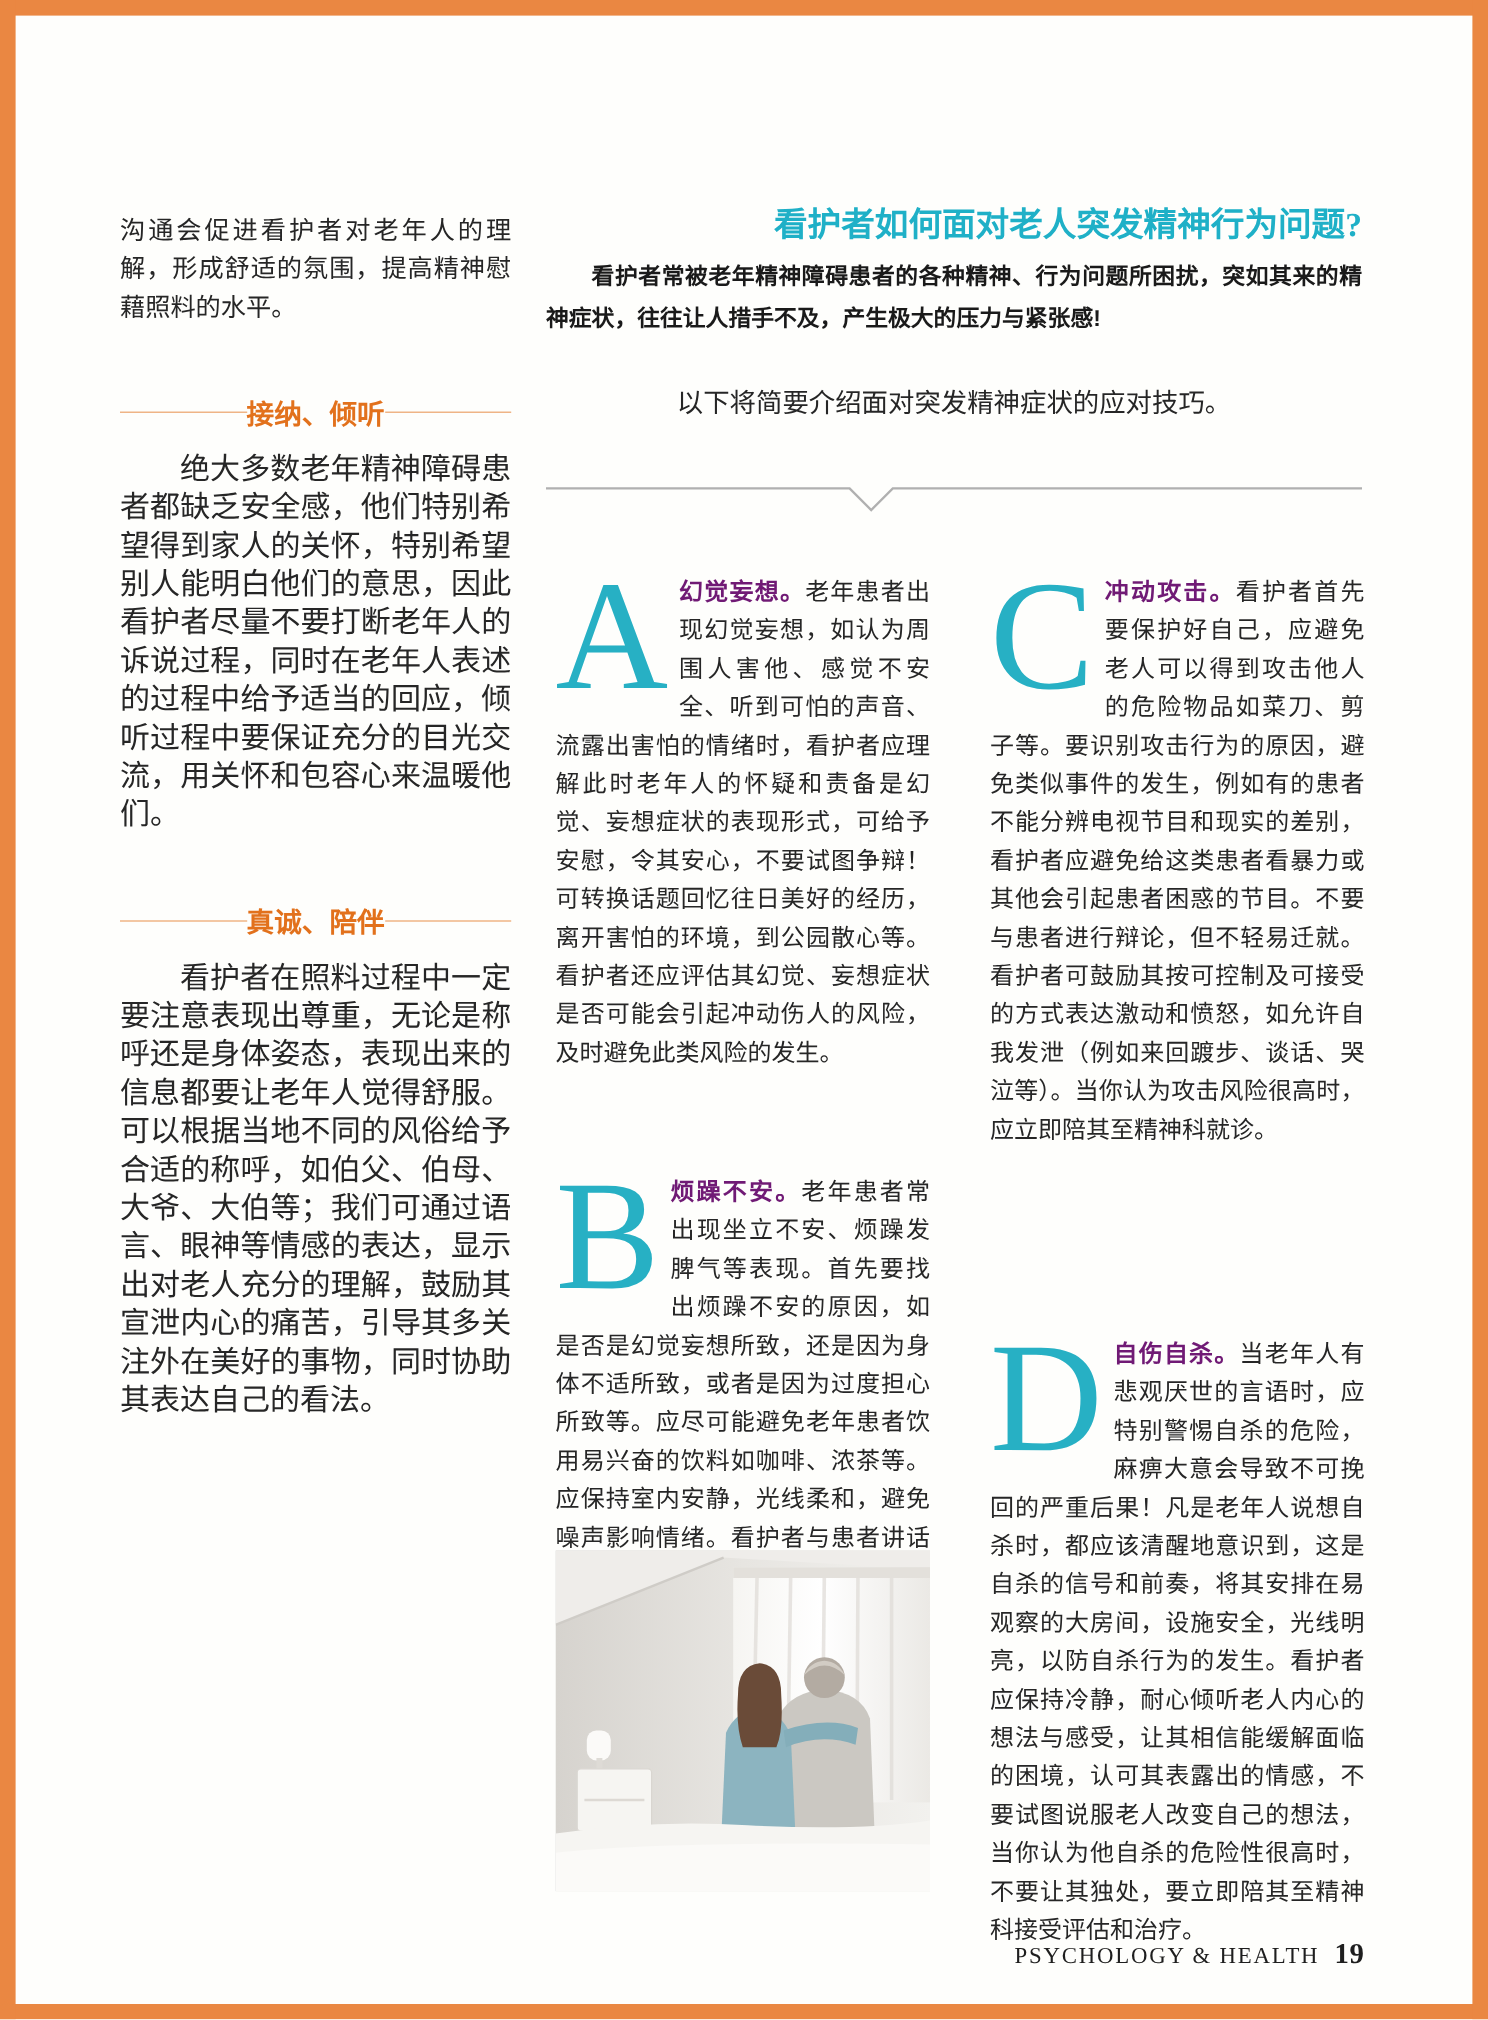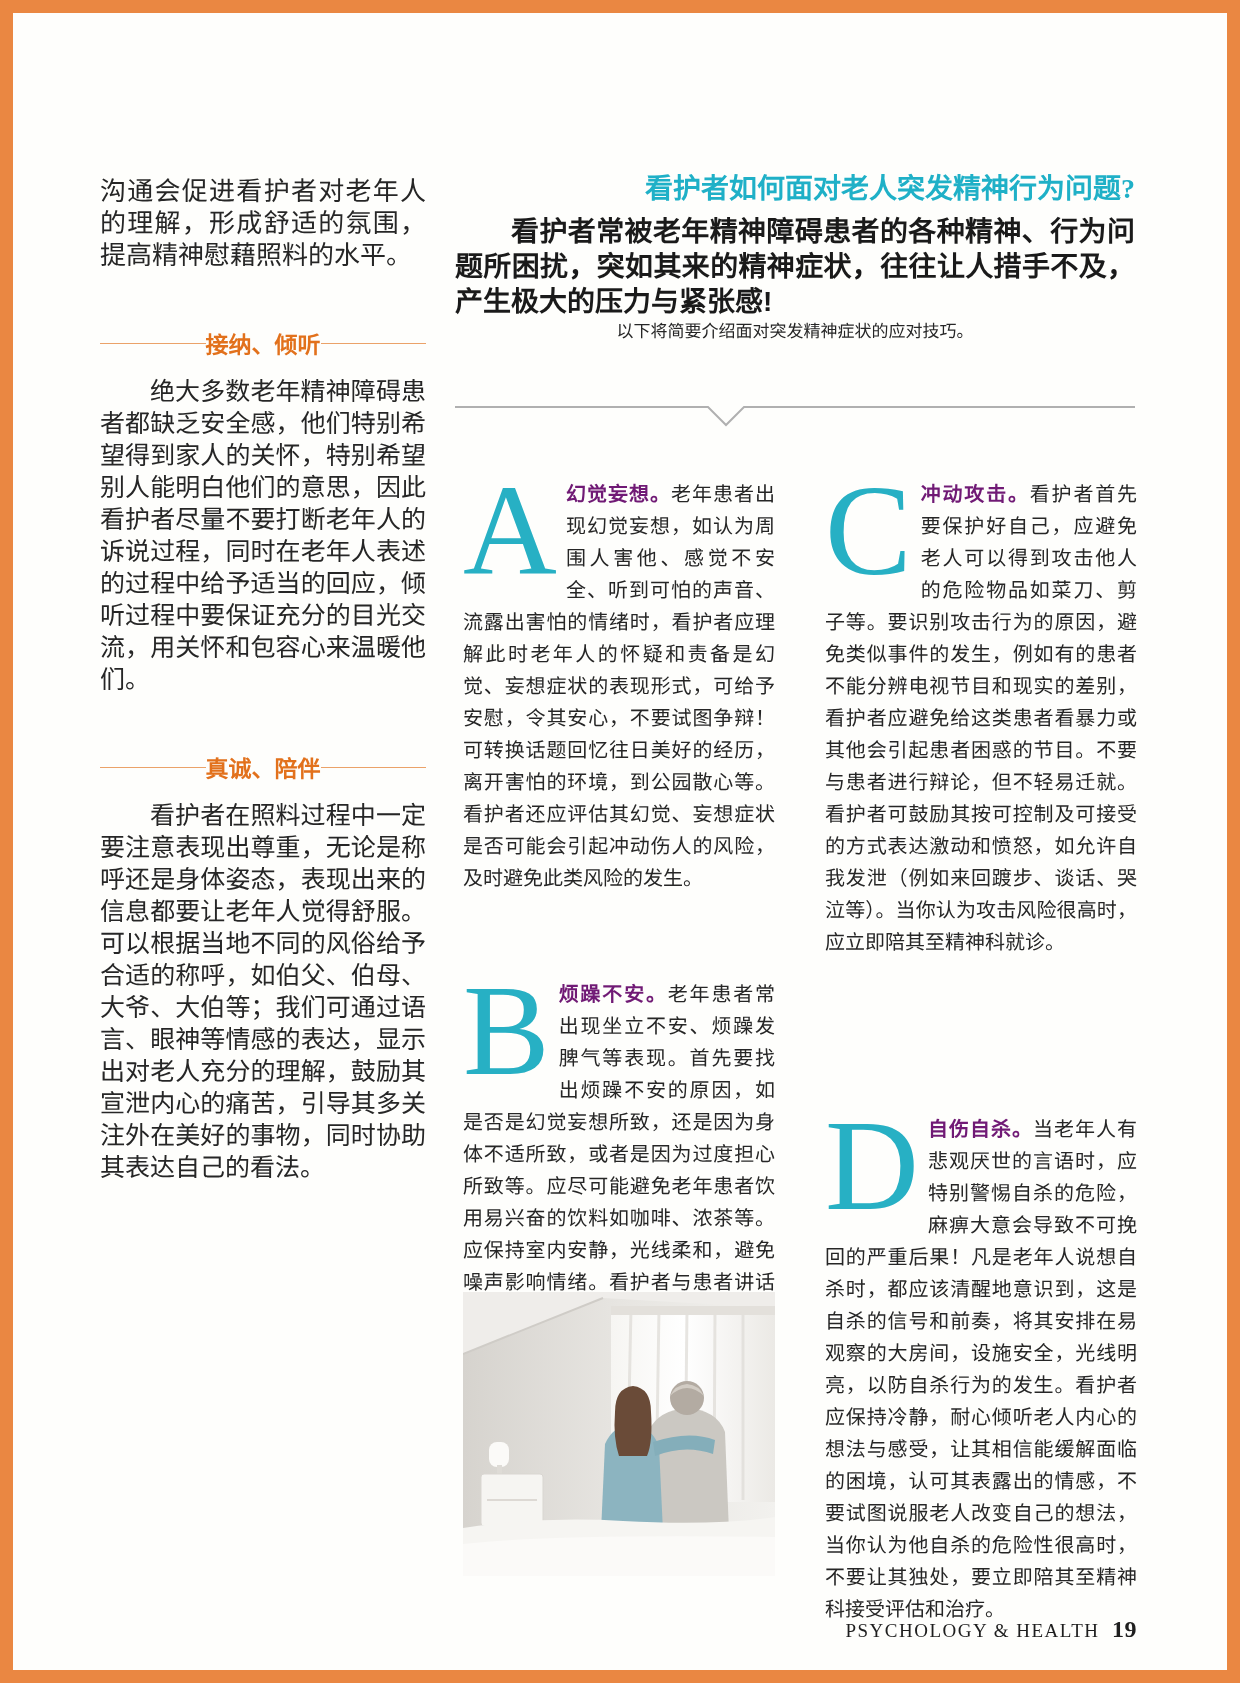--- a/index.html
+++ b/index.html
@@ -11,42 +11,42 @@
   }
   
   .frame { position:absolute; background:#ea8742; }
   .frame-top    { left:0; top:0;     width:1240px; height:13px; }
   .frame-bottom { left:0; top:1670px;width:1240px; height:13px; }
   .frame-left   { left:0; top:0;     width:13px;  height:1683px; }
   .frame-right  { left:1227px; top:0;width:13px;  height:1683px; }
 
   
   .leftcol { position:absolute; left:100px; top:176px; width:326px; }
-  .intro   { font-size:26px; line-height:32px; text-align:justify; }
+  .intro   { font-size:21px; line-height:32px; text-align:justify; }
   .sec-head{
     display:flex; align-items:center; margin:54px 0 16px;
     color:#e2711c; font-family:"Liberation Sans","DejaVu Sans",sans-serif;
     font-weight:bold; font-size:23px; white-space:nowrap;
   }
   .sec-head .rule { flex:1; height:0; border-top:1px solid #eba269; }
   .sec-body{ font-size:25px; line-height:32px; text-align:justify; text-indent:2em; }
 
   
   .main-title{
     position:absolute; left:455px; top:172px; width:680px; text-align:right;
     font-size:28px; line-height:34px; font-weight:bold; color:#1fb0c7;
   }
   .lede{
     position:absolute; left:455px; top:214px; width:680px;
     font-family:"Liberation Sans","DejaVu Sans",sans-serif; font-weight:bold;
-    font-size:28px; line-height:35px; text-indent:2em; color:#1a1a1a; text-align:justify;
+    font-size:19px; line-height:35px; text-indent:2em; color:#1a1a1a; text-align:justify;
   }
   .lede2{
     position:absolute; left:455px; top:317px; width:680px; text-align:center;
-    font-size:17px; color:#262626;
+    font-size:22px; color:#262626;
   }
   .divider{ position:absolute; left:455px; top:398px; width:680px; height:30px; }
 
   .col { position:absolute; top:478px; width:312px; }
   .col-a { left:463px; }
   .col-c { left:825px; }
   .item { font-size:20px; line-height:32px; text-align:justify; display:flow-root; }
   .item-b { margin-top:84px; }
   .item-d { margin-top:155px; }
   .dropcap{

